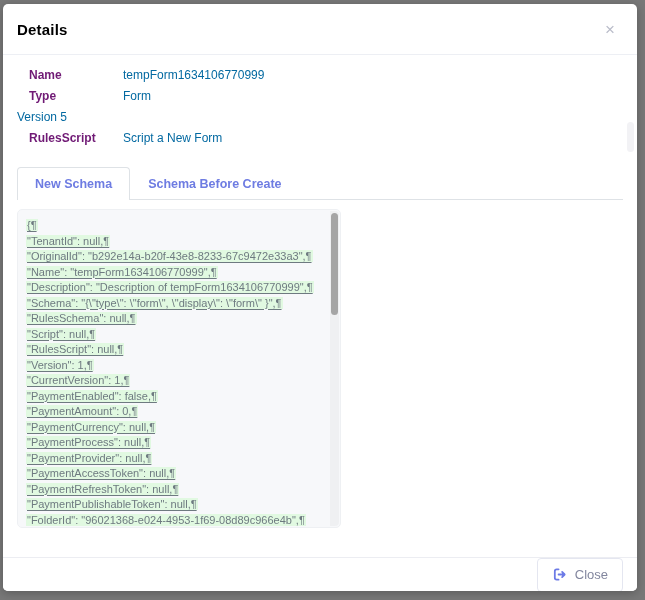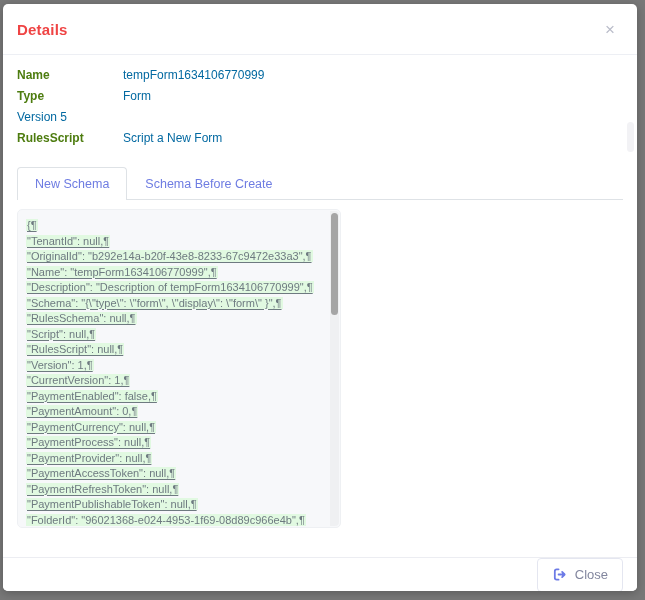--- a/index.html
+++ b/index.html
@@ -15,39 +15,40 @@
     background:#ffffff;border-radius:5px;
     box-shadow:0 2px 10px rgba(0,0,0,.25);
     overflow:hidden;
   }
   .modal-header{
     height:51px;border-bottom:1px solid #edeff4;
     display:flex;align-items:center;justify-content:space-between;
     padding:0 18px 0 14px;box-sizing:border-box;
   }
   .modal-title{
-    font-size:15px;font-weight:600;color:#ef4444;letter-spacing:.2px;
+    font-size:15px;font-weight:600;color:#000000;letter-spacing:.2px;
   }
   .close-x{
     font-size:17px;color:#b9bcc9;cursor:pointer;line-height:1;
     font-weight:400;padding:2px 4px;
   }
   
   .meta{padding:10px 14px 0 14px;}
   .meta-row{
     display:grid;grid-template-columns:106px 1fr;
     font-size:12px;line-height:21px;
   }
-  .meta-label{font-weight:700;color:#4d7c0f;}
+  .meta-label{font-weight:700;color:#701a75;margin-left:12px;}
   .meta-value{color:#0369a1;}
   
   .tabs{
     margin:18px 14px 0 14px;
     display:flex;align-items:center;
     border-bottom:1px solid #dee2e6;
+    font-weight:bold;
   }
   .tab{
     font-size:12.5px;color:#6e7ce2;padding:9px 17px;cursor:pointer;
     position:relative;margin-bottom:-1px;background:transparent;
     border:1px solid transparent;border-bottom:none;
     border-top-left-radius:4px;border-top-right-radius:4px;
   }
   .tab.active{
     background:#ffffff;border-color:#dee2e6;
   }

